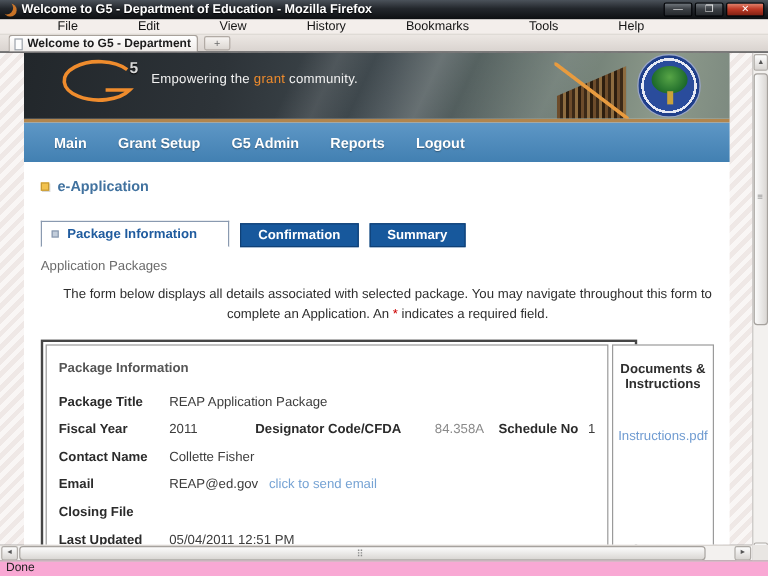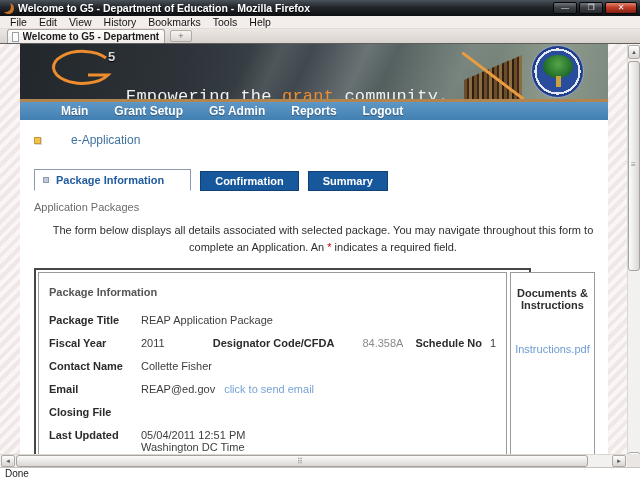--- a/index.html
+++ b/index.html
@@ -12,21 +12,21 @@
   .ff-icon { width:11px; height:11px; border-radius:50%; flex-shrink:0;
      background:radial-gradient(circle at 35% 30%, #aederf 0%, #8ec9ef 0%, #2e6cb2 55%, #123a66 100%);
      box-shadow:inset -3px -2px 0 rgba(232,130,40,.85); margin-right:4px; }
   .title-text { flex:1; font-size:10.5px; font-weight:bold; text-shadow:0 1px 1px #000; white-space:nowrap; overflow:hidden; }
   .win-btns { display:flex; gap:2px; }
   .win-btn { width:24px; height:12px; border:1px solid #05070a; border-radius:2px; color:#e8e8e8; font-size:8px; line-height:10px; text-align:center;
      background:linear-gradient(#70767c,#3c4045 45%,#25282c); }
   .win-btn.close { width:32px; background:linear-gradient(#e2836d,#c03a26 45%,#7e2013); color:#fff; }
 
   .menubar { height:13px; background:#f3eeeb; border-bottom:1px solid #e2dcd8; display:flex; align-items:center; padding:0 4px; }
-  .menu-item { font-size:10.5px; color:#141414; padding:0 6px; }
+  .menu-item { font-size:10.5px; color:#141414; padding:0 6px;margin-left:38px; }
 
   .tabbar { height:15px; background:linear-gradient(#ece7e3,#d9d3cf); border-bottom:1px solid #5f5f5f; display:flex; align-items:flex-end; padding:0 0 0 7px; }
   .tab { width:158px; height:14px; background:linear-gradient(#ffffff,#efebe8); border:1px solid #a8a19b; border-bottom:none; border-radius:3px 3px 0 0;
      display:flex; align-items:center; padding:0 4px; }
   .page-icon { width:8px; height:10px; background:#fdfdfd; border:1px solid #9aa0a8; margin-right:4px; }
   .tab-label { font-size:10px; font-weight:bold; color:#1c1c1c; white-space:nowrap; overflow:hidden; }
   .newtab-btn { width:22px; height:12px; margin:0 0 1px 5px; border:1px solid #b2aba5; border-radius:2px; background:linear-gradient(#f7f4f2,#dcd7d2);
      color:#6a6a6a; font-size:9px; line-height:10px; text-align:center; }
 
   
@@ -34,42 +34,42 @@
      background:repeating-linear-gradient(135deg,#f9f6f5 0 4px,#efe8e6 4px 8px); }
   .page { position:absolute; left:20px; top:0; width:588px; height:410px; background:#fff; }
 
   
   .banner { position:relative; height:55px; overflow:hidden;
      background:linear-gradient(100deg,#22272b 0%,#2d3338 28%,#434d52 52%,#68766f 74%,#8d9a8b 90%,#7d8a80 100%); }
   .banner .streaks { position:absolute; inset:0;
      background:linear-gradient(115deg,transparent 38%,rgba(255,255,255,.10) 43%,transparent 48%,rgba(255,255,255,.16) 57%,transparent 62%,rgba(255,255,255,.10) 74%,transparent 79%); }
   .glogo { position:absolute; left:26px; top:3px; }
   .logo-five { position:absolute; left:88px; top:5px; font-size:13px; color:#d9d9d9; font-weight:bold; text-shadow:0 1px 1px #000; }
-  .tagline { position:absolute; left:106px; top:43px; font-size:17px; color:#f1f1f1; letter-spacing:.2px;font-family:Liberation Mono, monospace; }
+  .tagline { position:absolute; left:106px; top:16px; font-size:11px; color:#f1f1f1; letter-spacing:.2px; }
   .tagline .hl { color:#ef8c2d; }
   .bookshelf { position:absolute; right:86px; top:10px; width:58px; height:45px;
      background:repeating-linear-gradient(90deg,#6d4c2b 0 3px,#3b2917 3px 5px,#8d6c40 5px 8px,#2d1e0f 8px 10px);
      clip-path:polygon(0 100%,0 58%,100% 2%,100% 100%); }
   .shelf-edge { position:absolute; right:84px; top:8px; width:62px; height:47px;
      background:linear-gradient(to top right,transparent 47%,#e89b3f 48%,#e89b3f 51%,transparent 52%); }
   .seal { position:absolute; right:24px; top:1px; width:53px; height:53px; border-radius:50%; border:1px solid #9aa6c8;
      background:radial-gradient(circle,#2a4c9c 0 58%,#e6e9f4 58% 64%,#203f8a 64% 93%,#ccd4ea 93%); }
   .seal-tree { position:absolute; width:30px; height:23px; left:11px; top:9px; border-radius:50%;
      background:radial-gradient(circle at 50% 40%,#57a546,#1d6a2a 72%); }
   .seal-trunk { position:absolute; width:5px; height:11px; left:24px; top:30px; background:#c9a33b; }
 
   
-  .nav { height:21px; background:linear-gradient(#5e97c6,#4280b2); border-top:3px solid #b1854d; display:flex; align-items:center; padding-left:28px; }
+  .nav { height:36px; background:linear-gradient(#5e97c6,#4280b2); border-top:3px solid #b1854d; display:flex; align-items:center; padding-left:12px; }
   .nav-item { color:#fff; font-size:12px; font-weight:bold; padding:0 13px; text-shadow:0 1px 1px rgba(0,0,0,.35); }
 
   
   .content { padding:13px 0 0 14px; }
   .crumb { display:flex; align-items:center; gap:7px; }
   .crumb-icon { width:7px; height:7px; background:#f2c24e; border:1px solid #c79a32; box-shadow:1px 1px 0 #d9d9d9; }
-  .crumb-label { color:#41729f; font-weight:normal; font-size:12px;margin-left:23px; }
+  .crumb-label { color:#41729f; font-weight:bold; font-size:12px; }
 
   .tabs { display:flex; align-items:flex-end; margin:22px 0 0 0; }
   .ptab { font-size:11px; font-weight:bold; }
   .ptab.active { background:#fff; border:1px solid #8a9ab0; border-bottom-color:#fff; color:#1f5b9e;
      display:flex; align-items:center; gap:7px; padding:4px 26px 4px 8px; }
   .ptab-icon { width:6px; height:6px; background:#c2cddb; border:1px solid #8a9ab0; }
   .ptab.inactive { background:#17589c; color:#fff; border:1px solid #0f4076; padding:3px 14px; margin-left:9px; }
 
   .sec-heading { margin-top:10px; font-size:11px; font-weight:normal; color:#6b6b6b; }
   .desc { margin-top:9px; font-size:11px; color:#2e2e2e; width:578px; line-height:1.5;text-align:center; }
@@ -99,21 +99,21 @@
      background:linear-gradient(90deg,#fcfcfc,#dad7d4); }
   .vthumb::after { content:"≡"; position:absolute; top:50%; left:2px; margin-top:-6px; font-size:8px; color:#8a8a8a; }
   .hscroll { position:absolute; bottom:13px; left:0; width:627px; height:13px; background:#f3f1ef; border-top:1px solid #dad6d2; }
   .hq-btn { position:absolute; top:0; width:14px; height:12px; border:1px solid #aeaaa6; border-radius:2px;
      background:linear-gradient(#fdfdfd,#d8d5d2); font-size:6px; color:#555; text-align:center; line-height:11px; }
   .hq-btn.left { left:1px; } .hq-btn.right { right:1px; }
   .hthumb { position:absolute; top:0; left:16px; width:572px; height:12px; border:1px solid #a6a29e; border-radius:3px;
      background:linear-gradient(#fcfcfc,#dad7d4); }
   .hthumb::after { content:"⠿"; position:absolute; left:280px; top:1px; font-size:8px; color:#8a8a8a; }
   .corner { position:absolute; bottom:13px; right:0; width:13px; height:13px; background:#e9e6e3; }
-  .statusbar { position:absolute; bottom:0; left:0; width:640px; height:13px; background:#ffffff; border-top:1px solid #c6c2be;
+  .statusbar { position:absolute; bottom:0; left:0; width:640px; height:13px; background:#f9a8d4; border-top:1px solid #c6c2be;
      font-size:10px; color:#222; padding:0 5px; line-height:12px; }
 </style>
 </head>
 <body>
 
 <div class="window">
 
   <div class="titlebar">
     <div class="ff-icon"></div>
     <div class="title-text">Welcome to G5 - Department of Education - Mozilla Firefox</div>

